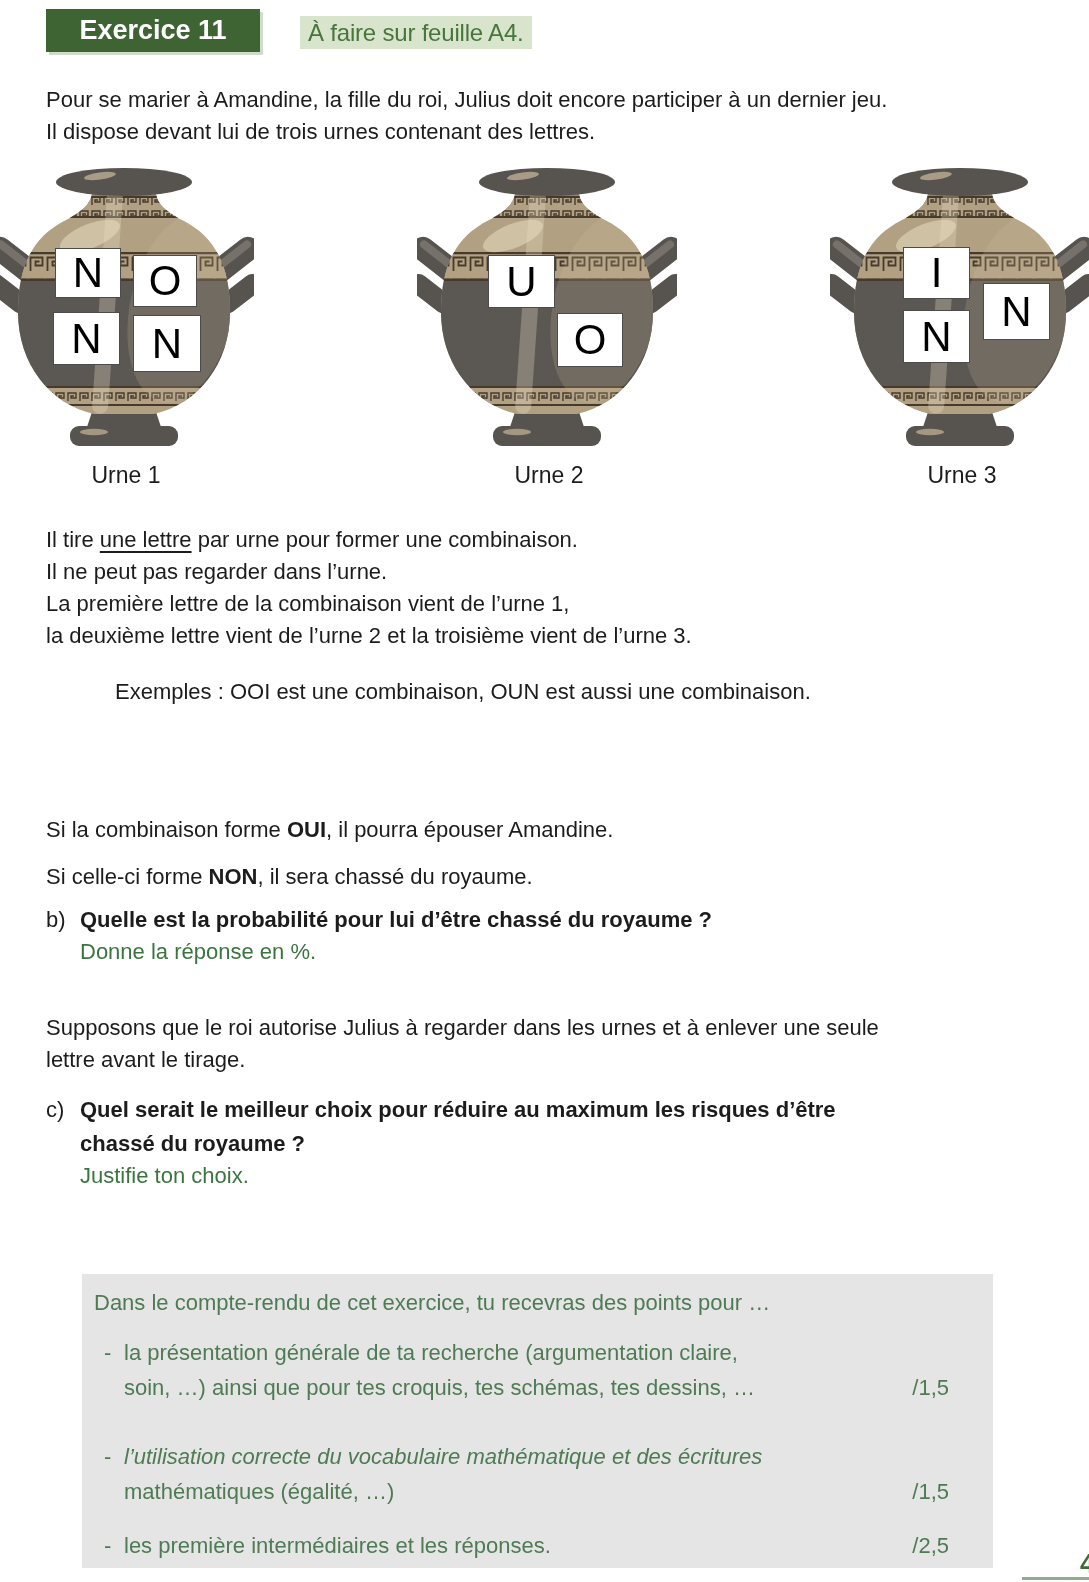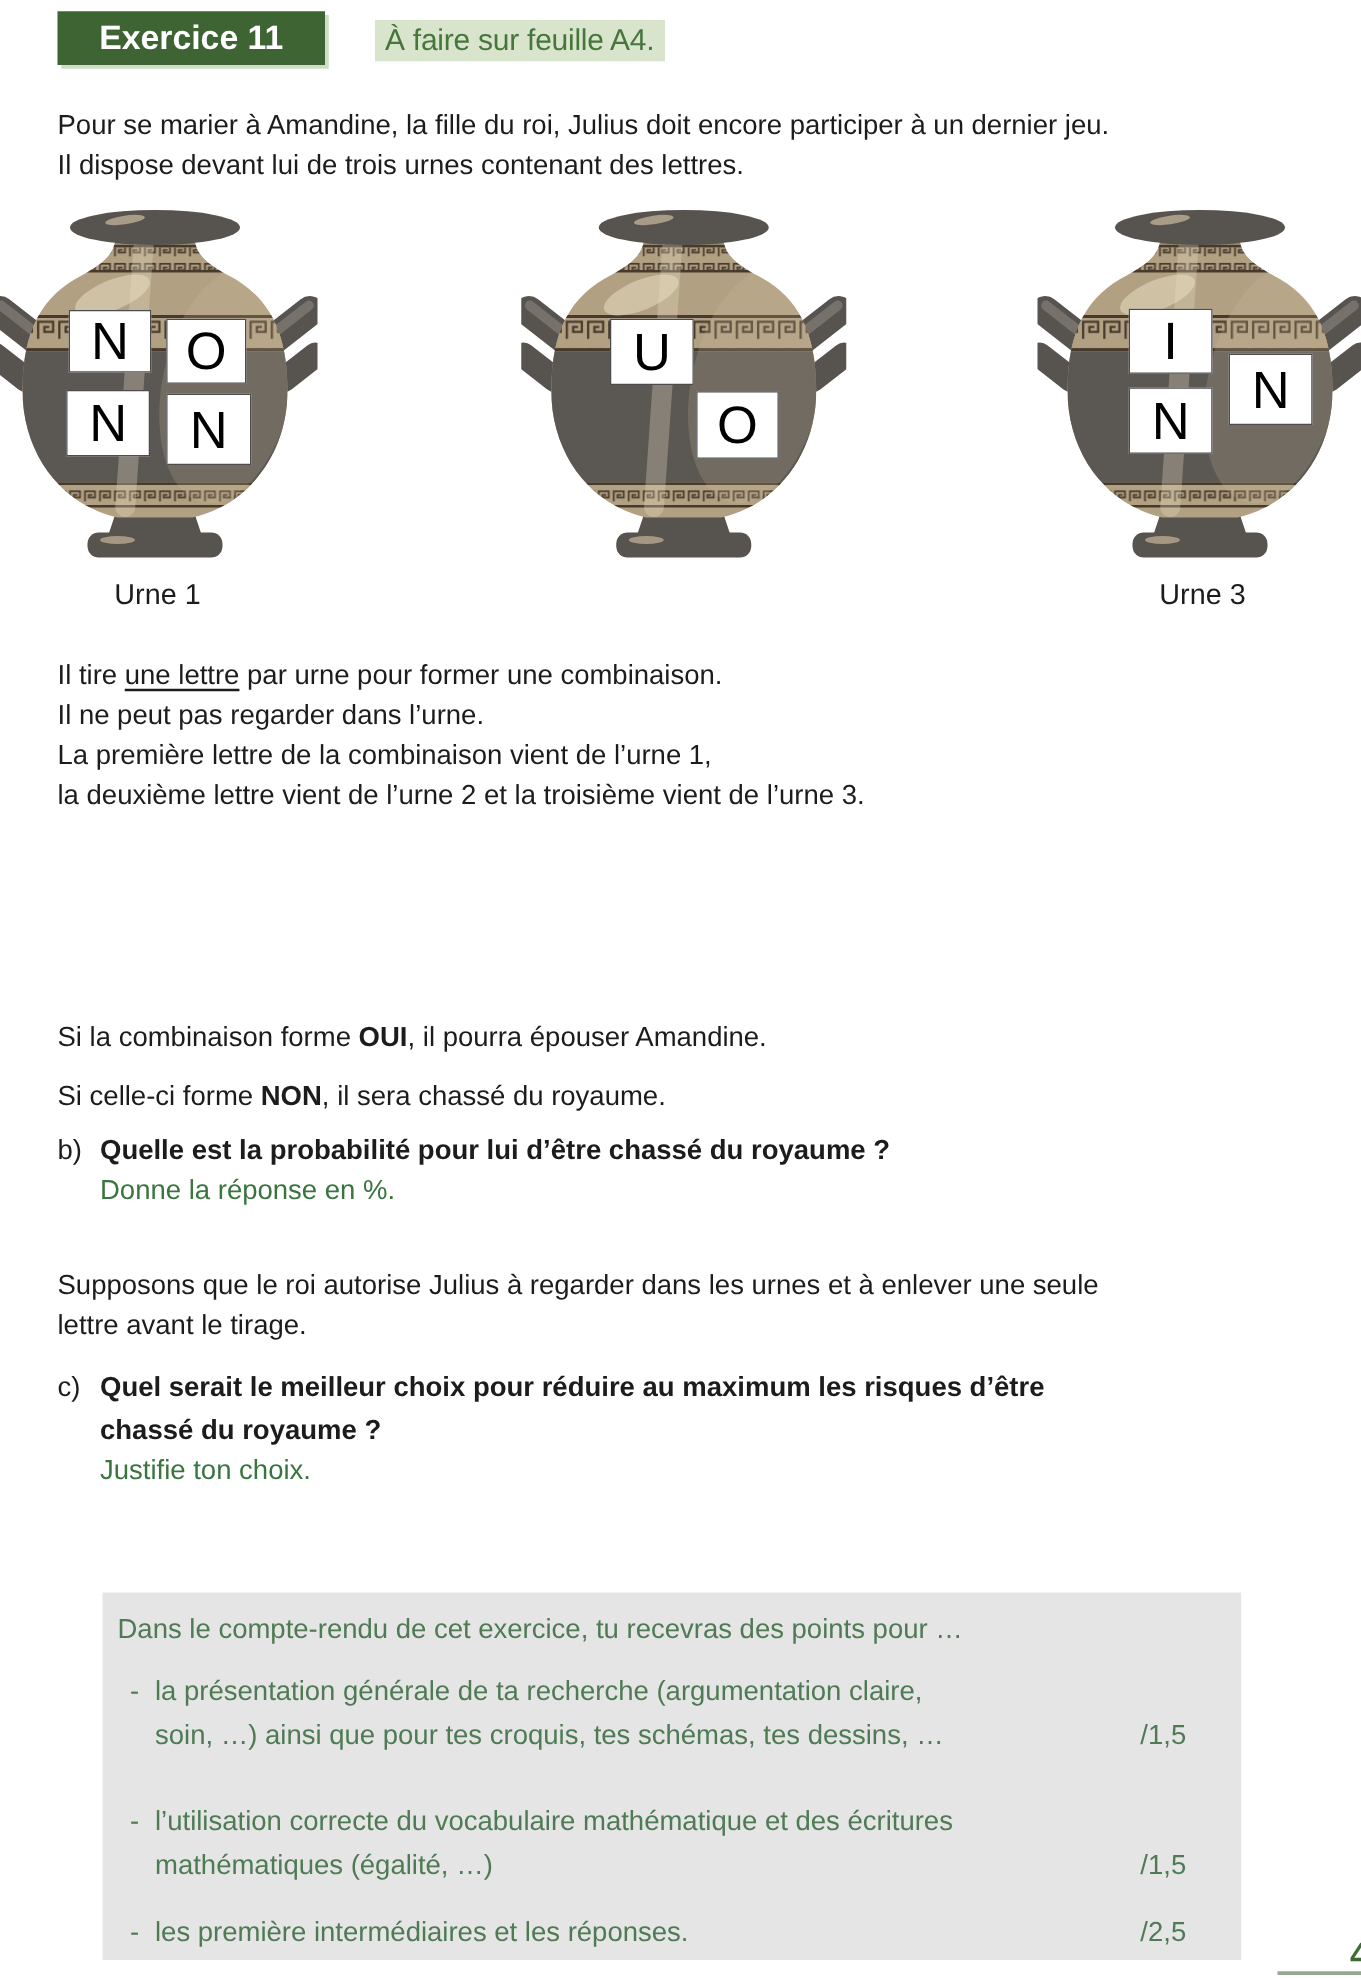--- a/index.html
+++ b/index.html
@@ -174,20 +174,21 @@
       <rect x="106" y="8" width="16" height="240" rx="8" fill="rgba(235,224,198,0.30)" transform="rotate(4 114 128)"></rect>
       <ellipse cx="96" cy="70" rx="32" ry="12" fill="rgba(232,220,192,0.55)" transform="rotate(-22 96 70)"></ellipse>
     </g>
 
     <ellipse cx="130" cy="16" rx="68" ry="14" fill="#57534f"></ellipse>
     <ellipse cx="106" cy="10" rx="16" ry="3.5" fill="rgba(190,175,148,0.8)" transform="rotate(-8 106 10)"></ellipse>
   </svg>
 </div>
   <div class="abs tile" style="left:488px;top:255px;width:67px;height:53px;">U</div>
   <div class="abs tile" style="left:557px;top:313px;width:66px;height:54px;">O</div>
+  <div class="abs urn-label" style="left:417px;top:462px;">Urne 2</div>
 
   <div class="abs urn-art" style="left:830px;top:166px;">
   <svg viewBox="0 0 260 286" width="260" height="286" xmlns="http://www.w3.org/2000/svg">
     <defs>
       <pattern id="mea-s" width="12" height="14" patternUnits="userSpaceOnUse">
         <rect width="12" height="14" fill="#b2a083"></rect>
         <path d="M2,11 V3 H10 V8 H5 V6 H8" fill="none" stroke="#463a2c" stroke-width="1.4"></path>
       </pattern>
       <pattern id="mea-l" width="17" height="22" patternUnits="userSpaceOnUse">
         <rect width="17" height="22" fill="#b2a083"></rect>
@@ -245,20 +246,21 @@
   <div class="abs tile" style="left:903px;top:247px;width:67px;height:52px;">I</div>
   <div class="abs tile" style="left:983px;top:283px;width:67px;height:57px;">N</div>
   <div class="abs tile" style="left:903px;top:310px;width:67px;height:53px;">N</div>
   <div class="abs urn-label" style="left:830px;top:462px;">Urne 3</div>
 
   <div class="abs body-text" style="left:46px;top:524px;"><span>Il tire </span><u class="sub">une lettre</u><span> par urne pour former une combinaison.</span></div>
   <div class="abs body-text" style="left:46px;top:556px;">Il ne peut pas regarder dans l’urne.</div>
   <div class="abs body-text" style="left:46px;top:588px;">La première lettre de la combinaison vient de l’urne 1,</div>
   <div class="abs body-text" style="left:46px;top:620px;">la deuxième lettre vient de l’urne 2 et la troisième vient de l’urne 3.</div>
 
+  <div class="abs body-text" style="left:115px;top:676px;">Exemples : OOI est une combinaison, OUN est aussi une combinaison.</div>
 
 
   <div class="abs body-text" style="left:46px;top:814px;"><span>Si la combinaison forme </span><span class="bold">OUI</span><span>, il pourra épouser Amandine.</span></div>
   <div class="abs body-text" style="left:46px;top:861px;"><span>Si celle-ci forme </span><span class="bold">NON</span><span>, il sera chassé du royaume.</span></div>
 
   <div class="abs body-text" style="left:46px;top:904px;"><span class="qmark">b)</span><span class="bold">Quelle est la probabilité pour lui d’être chassé du royaume ?</span></div>
   <div class="abs body-text green-hint" style="left:80px;top:936px;">Donne la réponse en %.</div>
 
   <div class="abs body-text" style="left:46px;top:1012px;">Supposons que le roi autorise Julius à regarder dans les urnes et à enlever une seule</div>
   <div class="abs body-text" style="left:46px;top:1044px;">lettre avant le tirage.</div>
@@ -269,21 +271,21 @@
 
   <div class="abs gbox">
     <div class="abs" style="left:12px;top:16px;">Dans le compte-rendu de cet exercice, tu recevras des points pour …</div>
 
     <div class="abs" style="left:22px;top:66px;">-</div>
     <div class="abs" style="left:42px;top:66px;text-align:right;">la présentation générale de ta recherche (argumentation claire,</div>
     <div class="abs" style="left:42px;top:101px;">soin, …) ainsi que pour tes croquis, tes schémas, tes dessins, …</div>
     <div class="abs gpoints" style="top:101px;">/1,5</div>
 
     <div class="abs" style="left:22px;top:170px;">-</div>
-    <div class="abs" style="left:42px;top:170px;">l’utilisation correcte du vocabulaire mathématique et des écritures</div>
+    <div class="abs" style="left:42px;top:170px;font-style:italic;">l’utilisation correcte du vocabulaire mathématique et des écritures</div>
     <div class="abs" style="left:42px;top:205px;">mathématiques (égalité, …)</div>
     <div class="abs gpoints" style="top:205px;">/1,5</div>
 
     <div class="abs" style="left:22px;top:259px;">-</div>
     <div class="abs" style="left:42px;top:259px;">les première intermédiaires et les réponses.</div>
     <div class="abs gpoints" style="top:259px;">/2,5</div>
   </div>
 
   <div class="abs footer-rule"></div>
   <div class="abs page-num">4</div>

